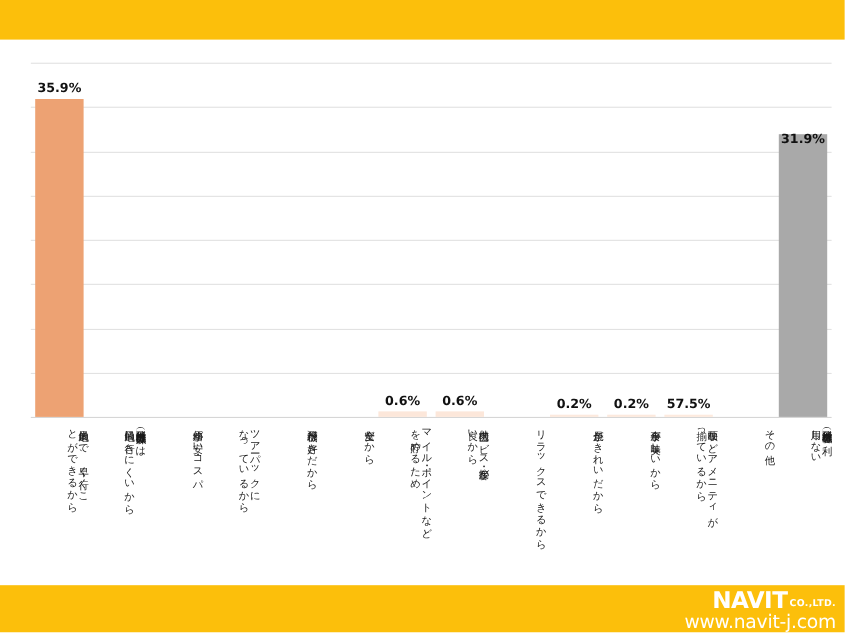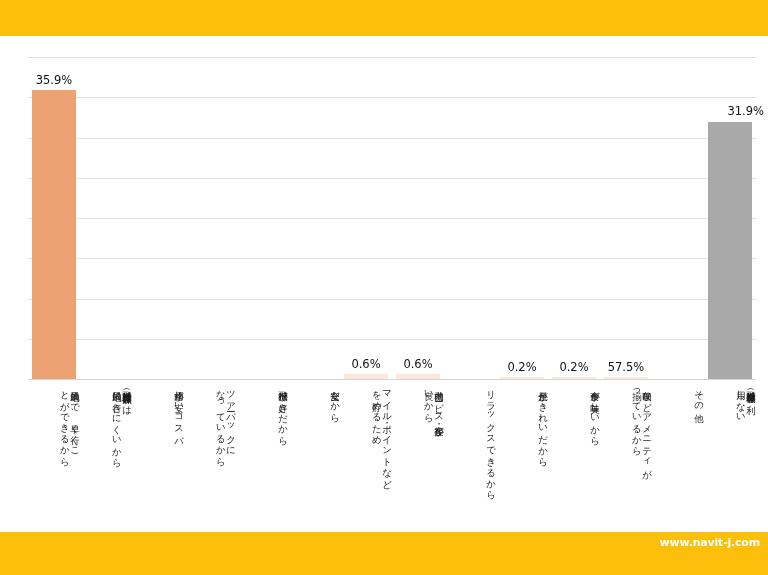--- a/index.html
+++ b/index.html
@@ -34,22 +34,22 @@
     display:block;
     height:21px;
   }
   #logo .coltd{
     font-size:8.5px;font-weight:bold;letter-spacing:.3px;
     vertical-align:2px;margin-left:2px;
   }
   #logo .url{
     display:block;
     font-family:"DejaVu Sans",sans-serif;
-    font-weight:bold;
-    font-size:11px;
+    font-weight:normal;
+    font-size:17px;
     letter-spacing:-0.2px;
     margin-top:1px;
   }
 
   
   #plot{
     position:absolute;
     left:0;top:36px;
     width:768px;height:496px;
   }
@@ -71,21 +71,21 @@
     position:absolute;bottom:0;top:0;
   }
   .bar{
     position:absolute;bottom:0;left:4px;right:4px;
     background:#f0a875;
   }
   .vlabel{
     position:absolute;left:-8px;right:-8px;
     text-align:center;
     font-size:11.5px;
-    font-weight:normal;
+    font-weight:bold;
     color:#111111;
     font-family:"DejaVu Sans",sans-serif;
     white-space:nowrap;
   }
 
   
   #cats{
     position:absolute;left:28px;top:348px;
     width:728px;height:140px;
   }
@@ -146,21 +146,21 @@
       <div class="barslot" style="left: 520px; width: 52px;">
         <div class="bar" title="食事が美味しいから 0.2%" style="height: 2px; background: rgb(252, 233, 221);"></div>
         <div class="vlabel" style="bottom: 5px;">0.2%</div>
       </div>
       <div class="barslot" style="left: 572px; width: 52px;">
         <div class="bar" title="映画などアメニティが揃っているから 0.1%" style="height: 2px; background: rgb(253, 234, 222);"></div>
         <div class="vlabel" style="bottom: 5px;">57.5%</div>
       </div>
       <div class="barslot" style="left: 676px; width: 52px;">
         <div class="bar" title="飛行機（旅客機）を利用しない 31.9%" style="height: 256.795px; background: rgb(169, 169, 169);"></div>
-        <div class="vlabel" style="bottom: 261px; text-align: right;">31.9%</div>
+        <div class="vlabel" style="bottom: 246px;">31.9%</div>
       </div>
     </div>
   <div id="cats">
       <div class="cat" style="left: 0px; width: 52px;">
         <div class="catcol">目的地まで、早く行くこ</div>
         <div class="catcol">とができるから</div>
       </div>
       <div class="cat" style="left: 52px; width: 52px;">
         <div class="catcol">飛行機（旅客機）以外では</div>
         <div class="catcol">目的地に行きにくいから</div>
@@ -205,14 +205,15 @@
       <div class="cat" style="left: 676px; width: 52px;">
         <div class="catcol">飛行機（旅客機）を利</div>
         <div class="catcol">用しない</div>
       </div>
     </div>
 </div>
 
 <div class="band" id="band-bottom"></div>
 
 <div id="logo">
+  <span class="wordmark"><span>NAVIT</span><span class="coltd">CO.,LTD.</span></span>
   <span class="url">www.navit-j.com</span>
 </div>
 
 </body></html>

